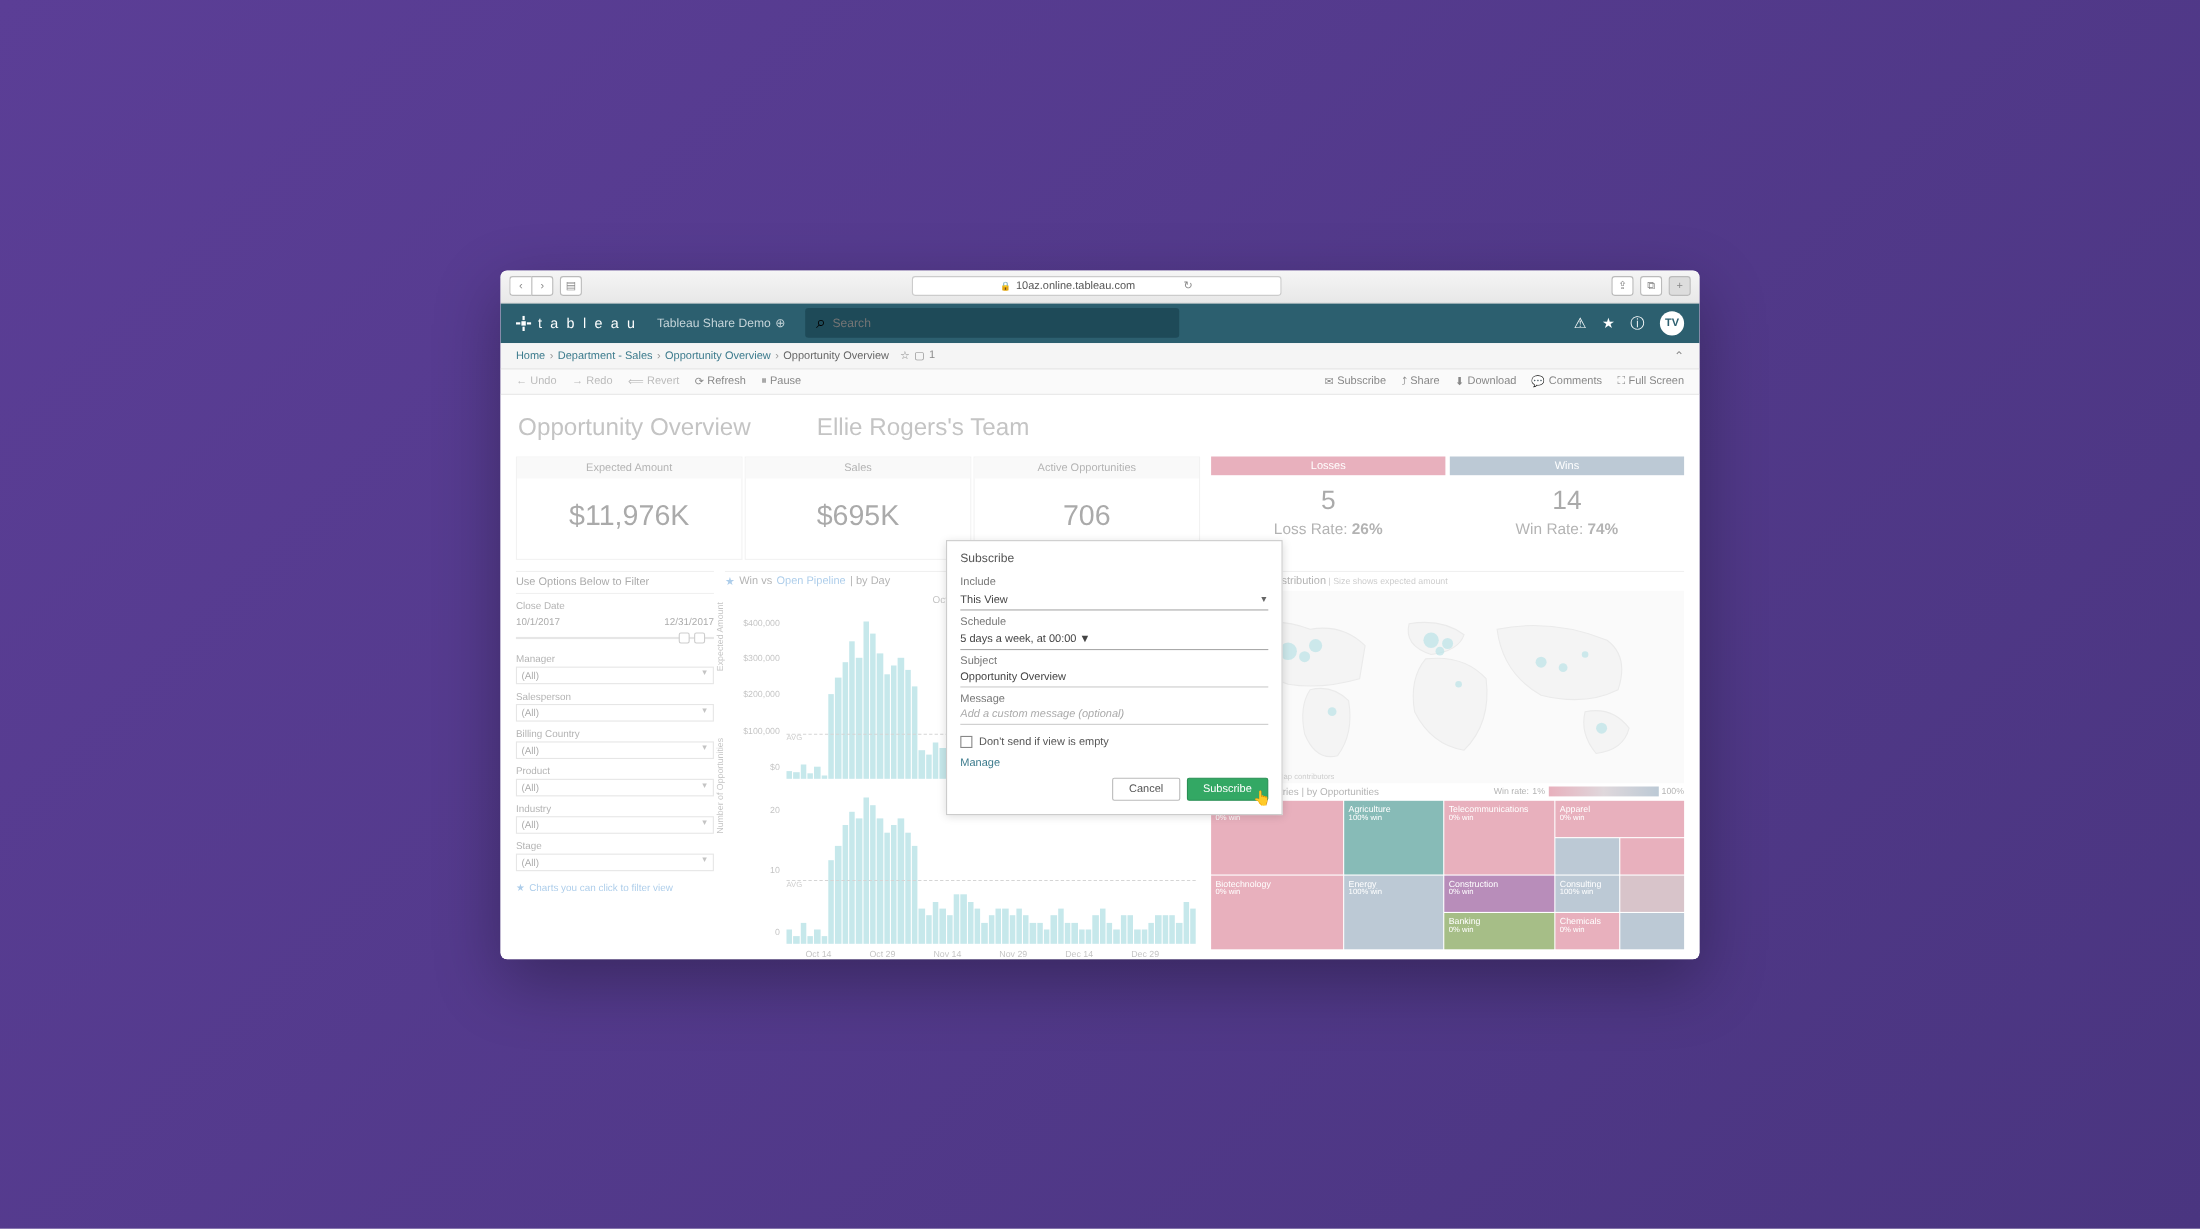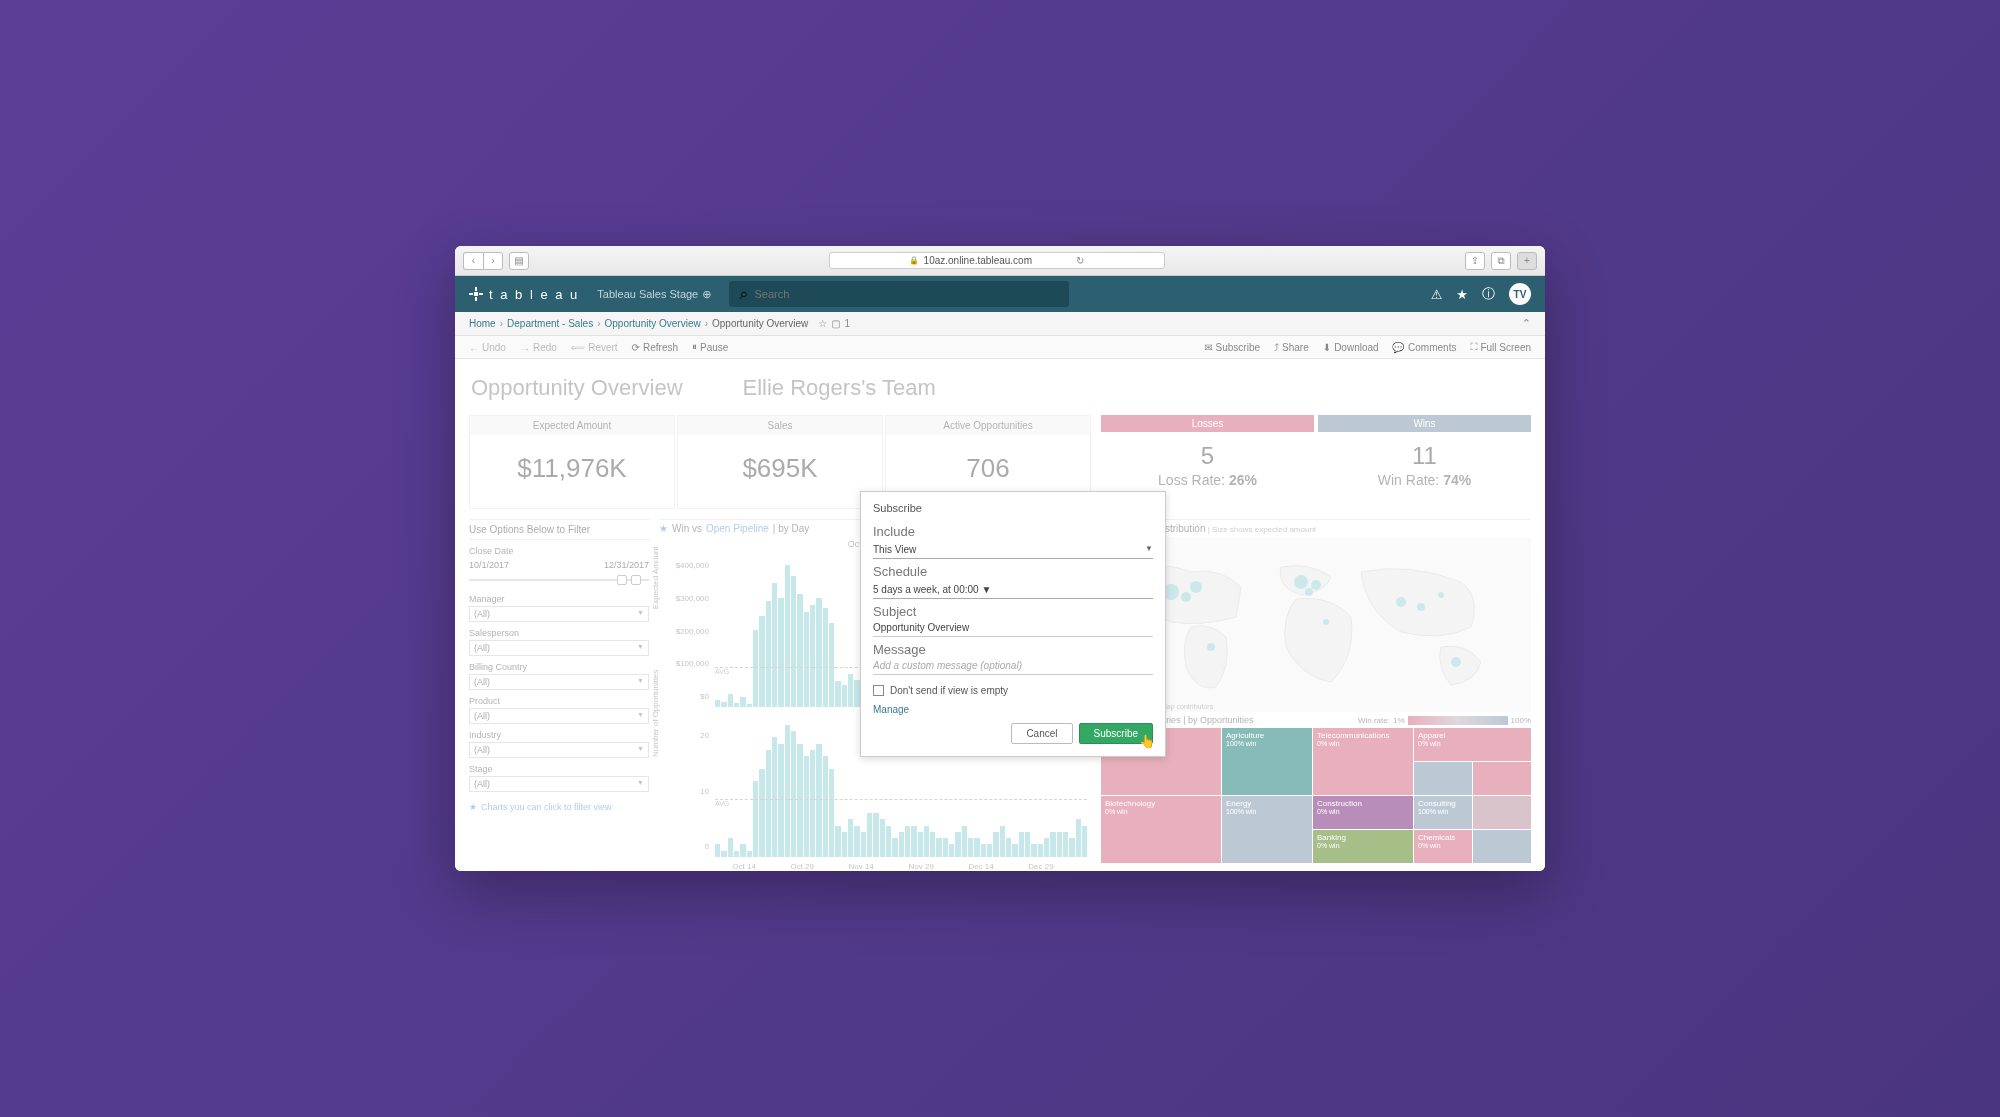--- a/index.html
+++ b/index.html
@@ -95,21 +95,21 @@
 .tm-cons { background: #701a75; }
 .tm-bank { background: #4d7c0f; }
 .tm-consu { background: #7893ab; }
 .tm-chem { background: #d0617a; }
 .tm-b1 { background: #7893ab; }
 .tm-b2 { background: #d0617a; }
 .tm-b3 { background: #b08895; }
 .modal-overlay { position: absolute; top: 0; left: 0; right: 0; bottom: 0; background: rgba(255,255,255,0.5); z-index: 10; }
 .modal { position: absolute; top: 132px; left: 405px; width: 306px; background: #fff; border: 1px solid #ccc; box-shadow: 0 2px 8px rgba(0,0,0,0.15); padding: 10px 12px 12px; z-index: 20; font-size: 10px; }
 .modal-title { color: #555; font-size: 11px; margin-bottom: 10px; }
-.m-label { font-size: 13px; color: #777; margin-top: 5px; }
+.m-label { font-size: 10px; color: #777; margin-top: 5px; }
 .m-select { border-bottom: 1px solid #aaa; padding: 3px 0; display: flex; justify-content: space-between; color: #444; margin-top: 2px; }
 .m-select .arr { color: #666; font-size: 8px; }
 .m-input { border: none; border-bottom: 1px solid #ccc; padding: 3px 0; width: 100%; font-size: 10px; color: #444; outline: none; }
 .m-input::placeholder { color: #aaa; font-style: italic; }
 .m-check { display: flex; align-items: center; gap: 6px; margin-top: 10px; color: #555; }
 .m-check-box { width: 11px; height: 11px; border: 1px solid #888; }
 .m-link { color: #3b7a8c; margin-top: 8px; display: inline-block; }
 .m-buttons { display: flex; justify-content: flex-end; gap: 6px; margin-top: 8px; }
 .m-btn { padding: 4px 14px; font-size: 10px; border: 1px solid #bbb; background: #fff; border-radius: 2px; color: #555; cursor: pointer; }
 .m-btn.primary { background: #33a864; border-color: #2a8f54; color: #fff; position: relative; }
@@ -150,21 +150,21 @@
               <rect x="6" y="10" width="2" height="4"></rect>
               <rect x="0" y="6" width="4" height="2"></rect>
               <rect x="10" y="6" width="4" height="2"></rect>
               <rect x="5" y="5" width="4" height="4"></rect>
             </g>
           </svg>
       </span>
       <span>t a b l e a u</span>
     </div>
     <div class="demo-label">
-      <span>Tableau Sales Stage</span>
+      <span>Tableau Share Demo</span>
       <span>⊕</span>
     </div>
     <div class="search-bar">
       <span>⌕</span>
       <input placeholder="Search" style="">
     </div>
     <div class="header-icons">
       <span class="header-ic">⚠</span>
       <span class="header-ic">★</span>
       <span class="header-ic">ⓘ</span>
@@ -263,21 +263,21 @@
 
       <div class="right-col" style="grid-row:1">
         <div class="lw-row">
           <div class="lw">
             <div class="lw-head loss">Losses</div>
             <div class="lw-val">5</div>
             <div class="lw-sub"><span>Loss Rate:</span> <b>26%</b></div>
           </div>
           <div class="lw">
             <div class="lw-head win">Wins</div>
-            <div class="lw-val">11</div>
+            <div class="lw-val">14</div>
             <div class="lw-sub"><span>Win Rate:</span> <b>74%</b></div>
           </div>
         </div>
       </div>
 
       <div class="left-col filters" style="grid-row:2">
         <div class="filter-title">Use Options Below to Filter</div>
         <div class="f-label">Close Date</div>
         <div class="f-row">
             <span>10/1/2017</span>

